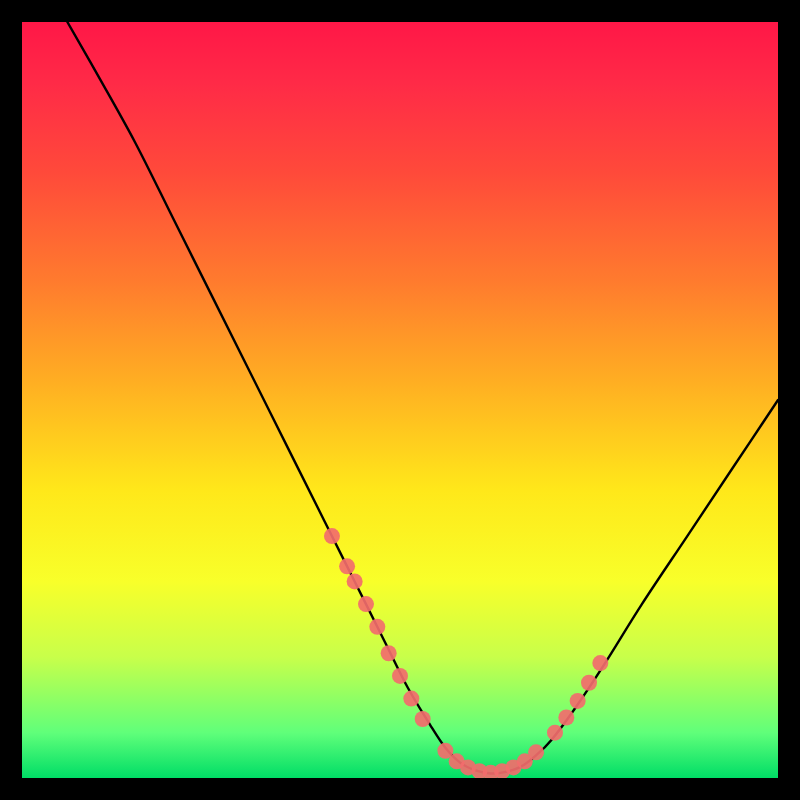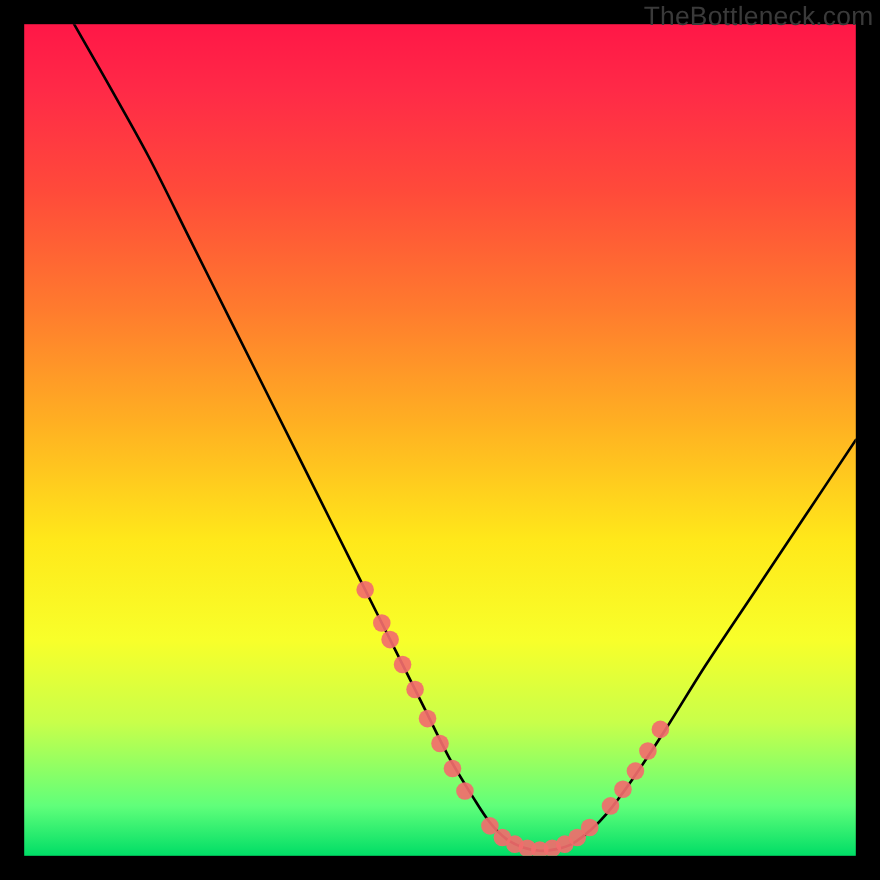--- a/index.html
+++ b/index.html
@@ -54,21 +54,20 @@
     top: 0;
     width: 756px;
     height: 756px;
     display: block;
   }
 </style>
 </head>
 <body>
 
 <div class="chart-wrap">
-  <div class="watermark">TheBottleneck.com</div>
   <div class="plot-area">
     <svg class="curve" viewBox="0 0 756 756" preserveAspectRatio="none">
       <path id="curve-path" fill="none" stroke="#000" stroke-width="2.4" stroke-linecap="round" stroke-linejoin="round" d="M 45.36 0.00 C 50.40 8.82, 64.26 32.76, 75.60 52.92 C 86.94 73.08, 100.80 97.02, 113.40 120.96 C 126.00 144.90, 138.60 171.36, 151.20 196.56 C 163.80 221.76, 176.40 246.96, 189.00 272.16 C 201.60 297.36, 214.20 322.56, 226.80 347.76 C 239.40 372.96, 252.00 398.16, 264.60 423.36 C 277.20 448.56, 291.06 476.28, 302.40 498.96 C 313.74 521.64, 322.56 539.28, 332.64 559.44 C 342.72 579.60, 354.06 602.28, 362.88 619.92 C 371.70 637.56, 378.00 651.42, 385.56 665.28 C 393.12 679.14, 401.94 693.00, 408.24 703.08 C 414.54 713.16, 418.32 719.46, 423.36 725.76 C 428.40 732.06, 433.44 737.10, 438.48 740.88 C 443.52 744.66, 448.56 746.68, 453.60 748.44 C 458.64 750.20, 463.68 751.21, 468.72 751.46 C 473.76 751.72, 478.80 751.09, 483.84 749.95 C 488.88 748.82, 493.92 747.43, 498.96 744.66 C 504.00 741.89, 509.04 737.73, 514.08 733.32 C 519.12 728.91, 522.90 725.76, 529.20 718.20 C 535.50 710.64, 543.06 700.56, 551.88 687.96 C 560.70 675.36, 570.78 660.24, 582.12 642.60 C 593.46 624.96, 606.06 603.54, 619.92 582.12 C 633.78 560.70, 650.16 536.76, 665.28 514.08 C 680.40 491.40, 695.52 468.72, 710.64 446.04 C 725.76 423.36, 748.44 389.34, 756.00 378.00"></path>
       <g id="markers">
           <circle cx="309.96" cy="514.08" r="8" fill="#f26d6d" fill-opacity="0.92"></circle>
           <circle cx="325.08" cy="544.32" r="8" fill="#f26d6d" fill-opacity="0.92"></circle>
           <circle cx="332.64" cy="559.44" r="8" fill="#f26d6d" fill-opacity="0.92"></circle>
           <circle cx="343.98" cy="582.12" r="8" fill="#f26d6d" fill-opacity="0.92"></circle>
           <circle cx="355.32" cy="604.80" r="8" fill="#f26d6d" fill-opacity="0.92"></circle>
           <circle cx="366.66" cy="631.26" r="8" fill="#f26d6d" fill-opacity="0.92"></circle>

